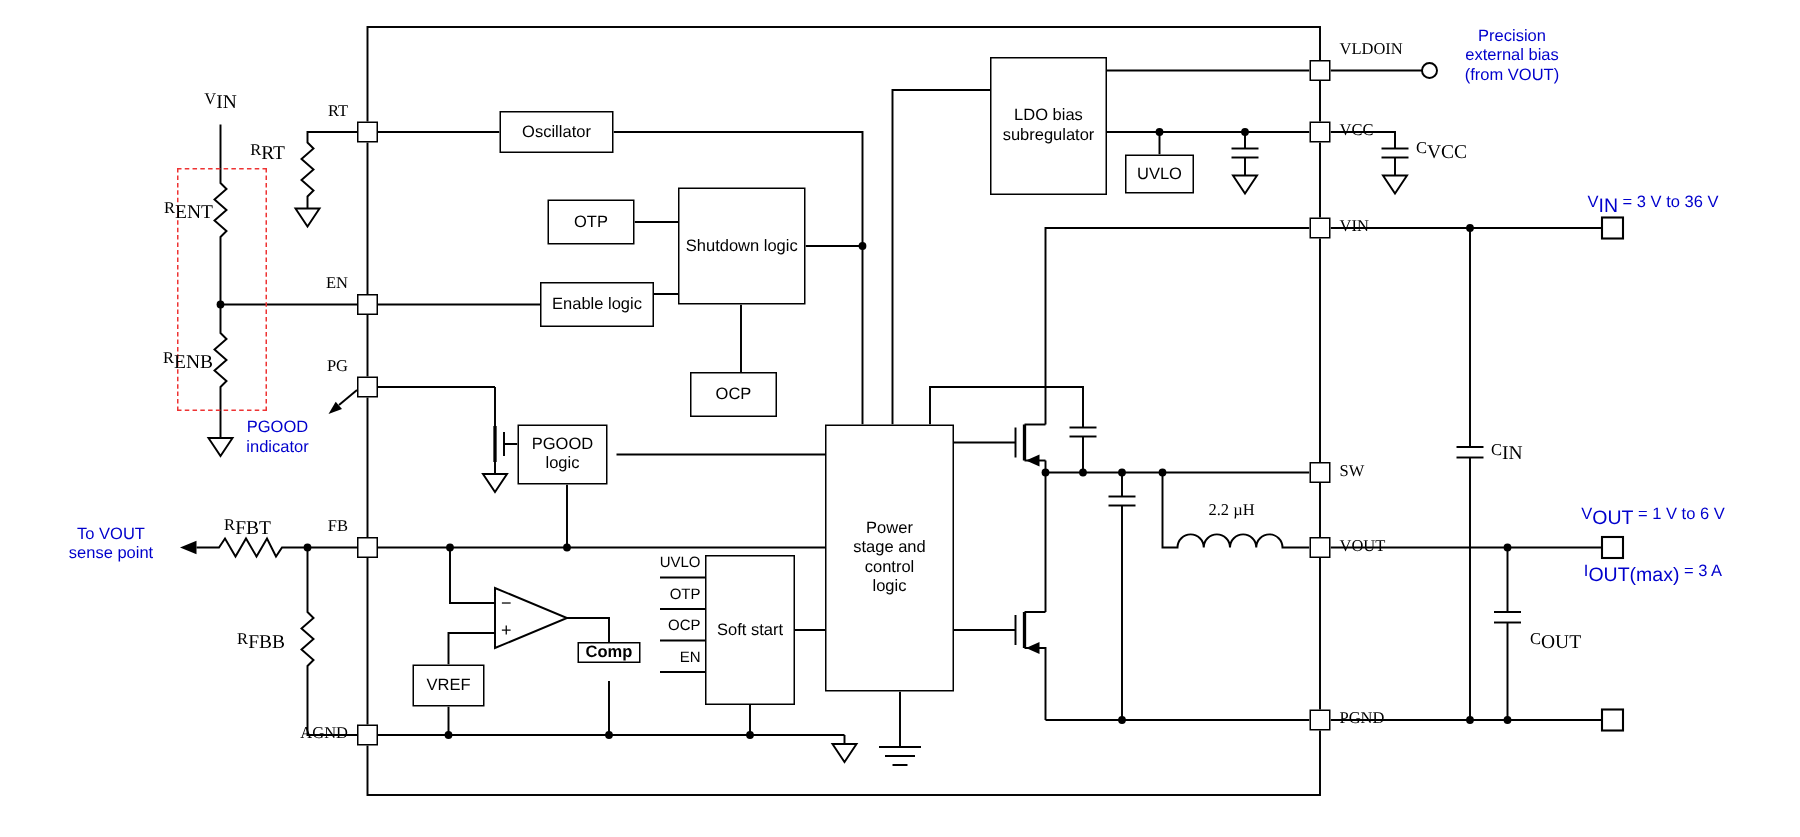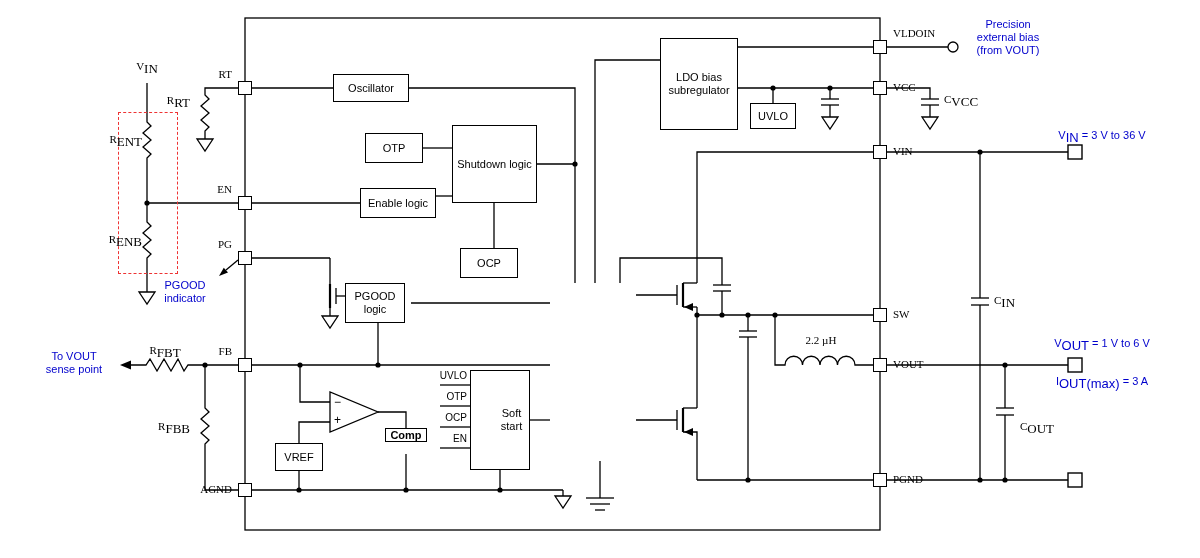--- a/index.html
+++ b/index.html
@@ -215,21 +215,24 @@
   <div class="enbox" style="left:118px;top:112px;width:58px;height:160px;"></div>
 
   <div class="block" style="left:333px;top:74px;width:76px;height:28px;">Oscillator</div>
   <div class="block" style="left:365px;top:133px;width:58px;height:30px;">OTP</div>
   <div class="block" style="left:452px;top:125px;width:85px;height:78px;">Shutdown logic</div>
   <div class="block" style="left:360px;top:188px;width:76px;height:30px;">Enable logic</div>
   <div class="block" style="left:460px;top:248px;width:58px;height:30px;">OCP</div>
   <div class="block" style="left:345px;top:283px;width:60px;height:40px;">PGOOD logic</div>
   <div class="block" style="left:660px;top:38px;width:78px;height:92px;">LDO bias subregulator</div>
   <div class="block" style="left:750px;top:103px;width:46px;height:26px;">UVLO</div>
-  <div class="block" style="left:470px;top:370px;width:60px;height:100px;padding-left:24px;">Soft start</div>
+  <div class="block ps-label" style="left:550px;top:283px;width:86px;height:178px;">
+    <span>Power stage and control logic</span>
+  </div>
+  <div class="block" style="left:470px;top:370px;width:60px;height:100px;">Soft start</div>
   <div class="block" style="left:275px;top:443px;width:48px;height:28px;">VREF</div>
   <div class="block" style="left:385px;top:428px;width:42px;height:14px;font-weight:bold;">Comp</div>
 
   <div class="sign" style="left:334px;top:396px;">−</div>
   <div class="sign" style="left:334px;top:414px;">+</div>
 
   <div class="pin" style="left:238px;top:81px;"></div>
   <div class="pin" style="left:238px;top:196px;"></div>
   <div class="pin" style="left:238px;top:251px;"></div>
   <div class="pin" style="left:238px;top:358px;"></div>

